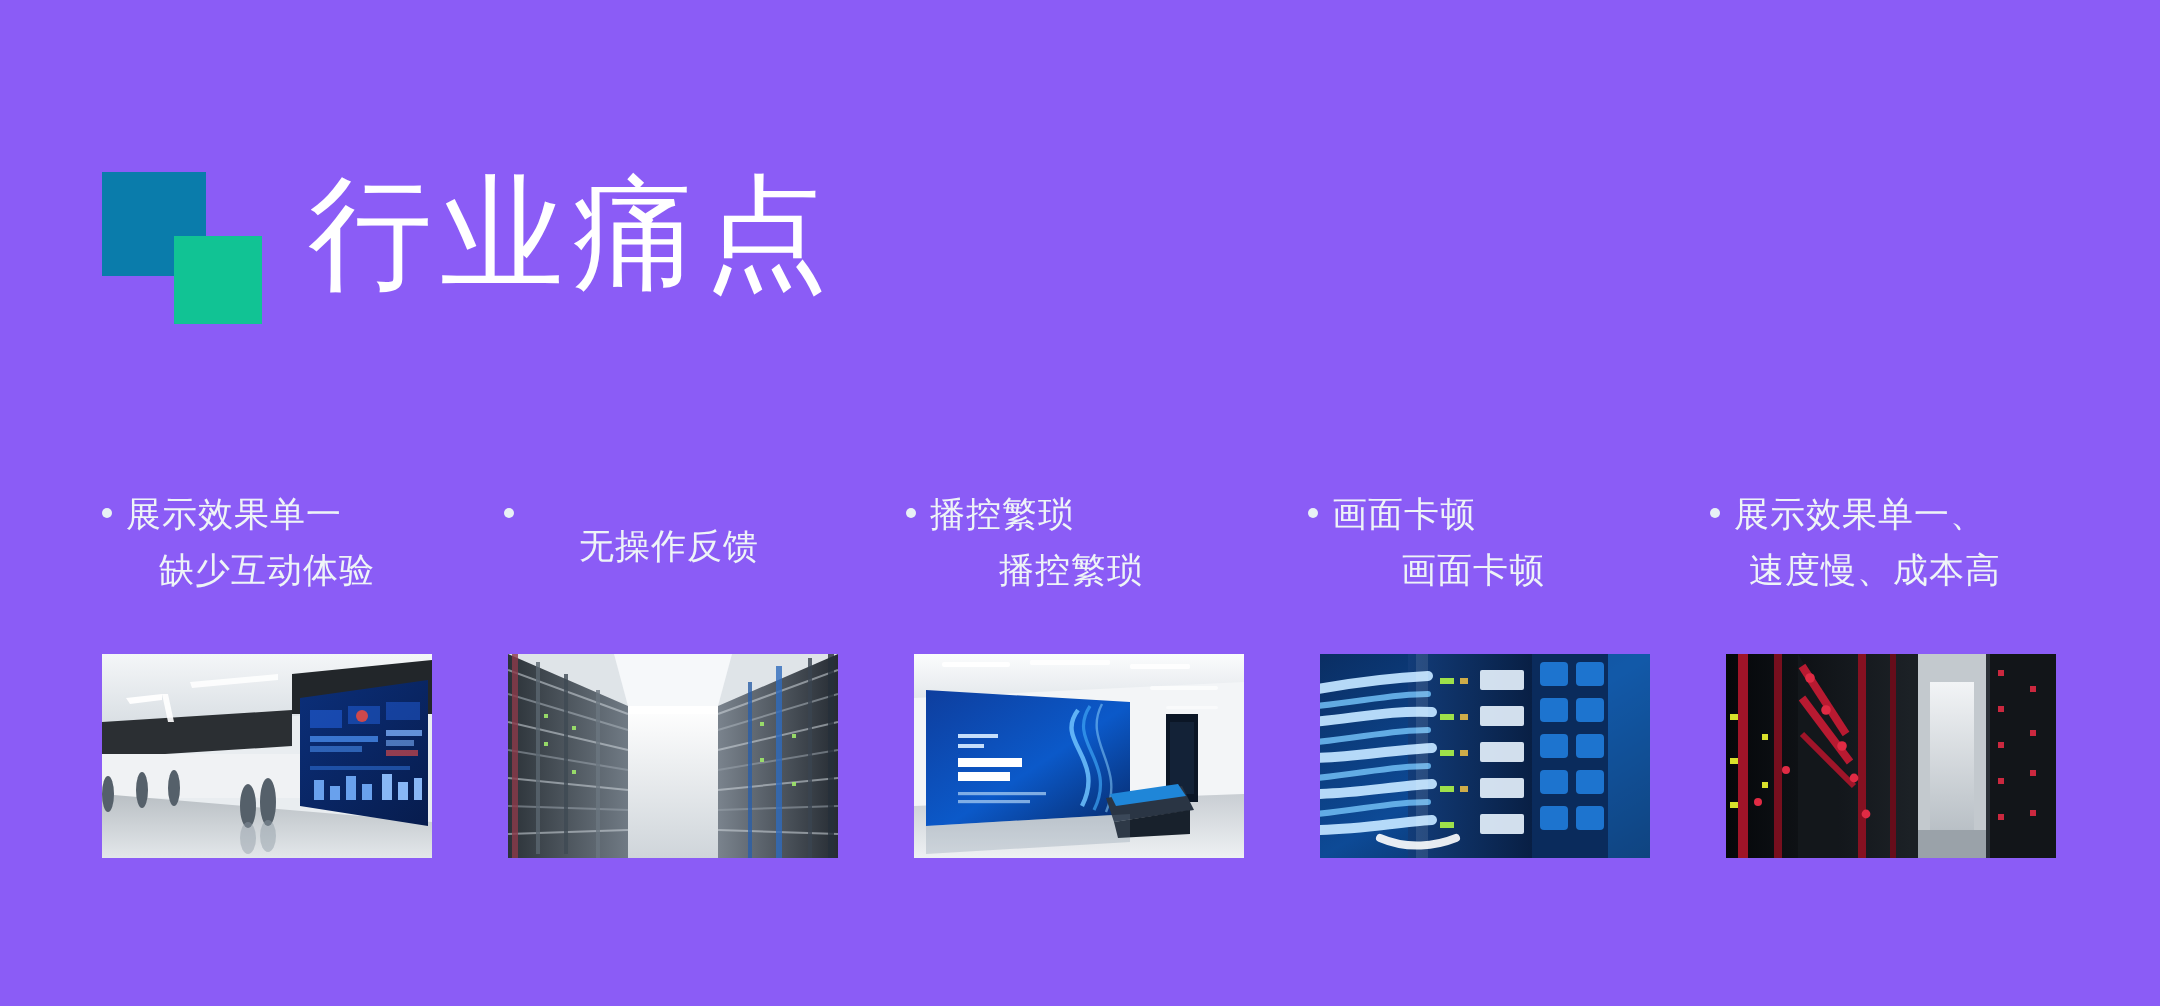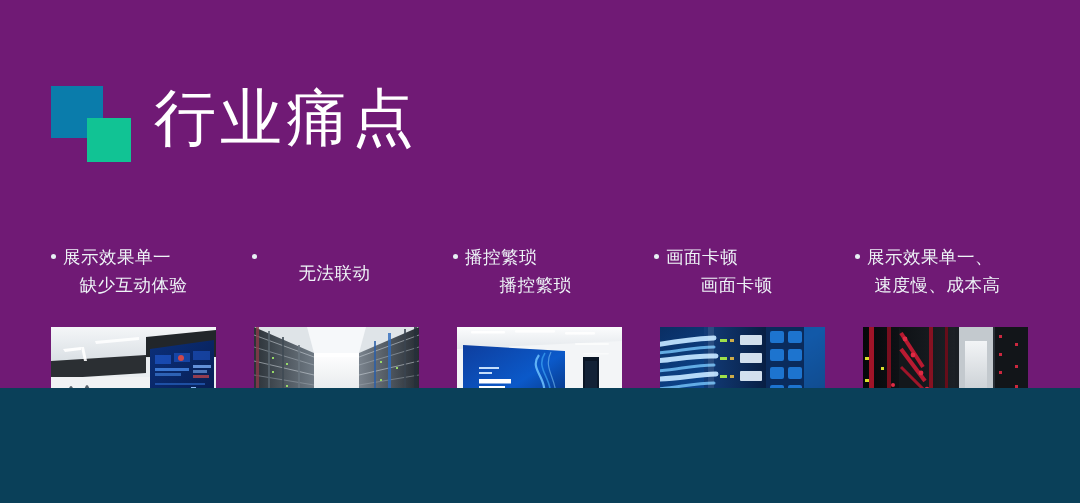--- a/index.html
+++ b/index.html
@@ -10,22 +10,22 @@
     width: 1080px;
     height: 503px;
     overflow: hidden;
     background: #0a4059;
     font-family: "Liberation Sans", "DejaVu Sans", sans-serif;
     -webkit-font-smoothing: antialiased;
   }
   .slide {
     position: relative;
     width: 1080px;
-    height: 388px;
-    background: #701a75;
+    height: 503px;
+    background: #8b5cf6;
     overflow: hidden;
   }
 
   
   .title-block {
     position: absolute;
     left: 51px;
     top: 86px;
     width: 500px;
     height: 90px;
@@ -153,21 +153,21 @@
         </div>
         <div class="point-line2">缺少互动体验</div>
       </div>
     </div>
 
     <div class="point-col">
       <div class="point-text">
         <div class="point-line1">
           <span class="bullet-dot"></span>
         </div>
-        <div class="point-line2">无法联动</div>
+        <div class="point-line2">无操作反馈</div>
       </div>
     </div>
 
     <div class="point-col">
       <div class="point-text">
         <div class="point-line1">
           <span class="bullet-dot"></span>
           <span>播控繁琐</span>
         </div>
         <div class="point-line2">播控繁琐</div>

